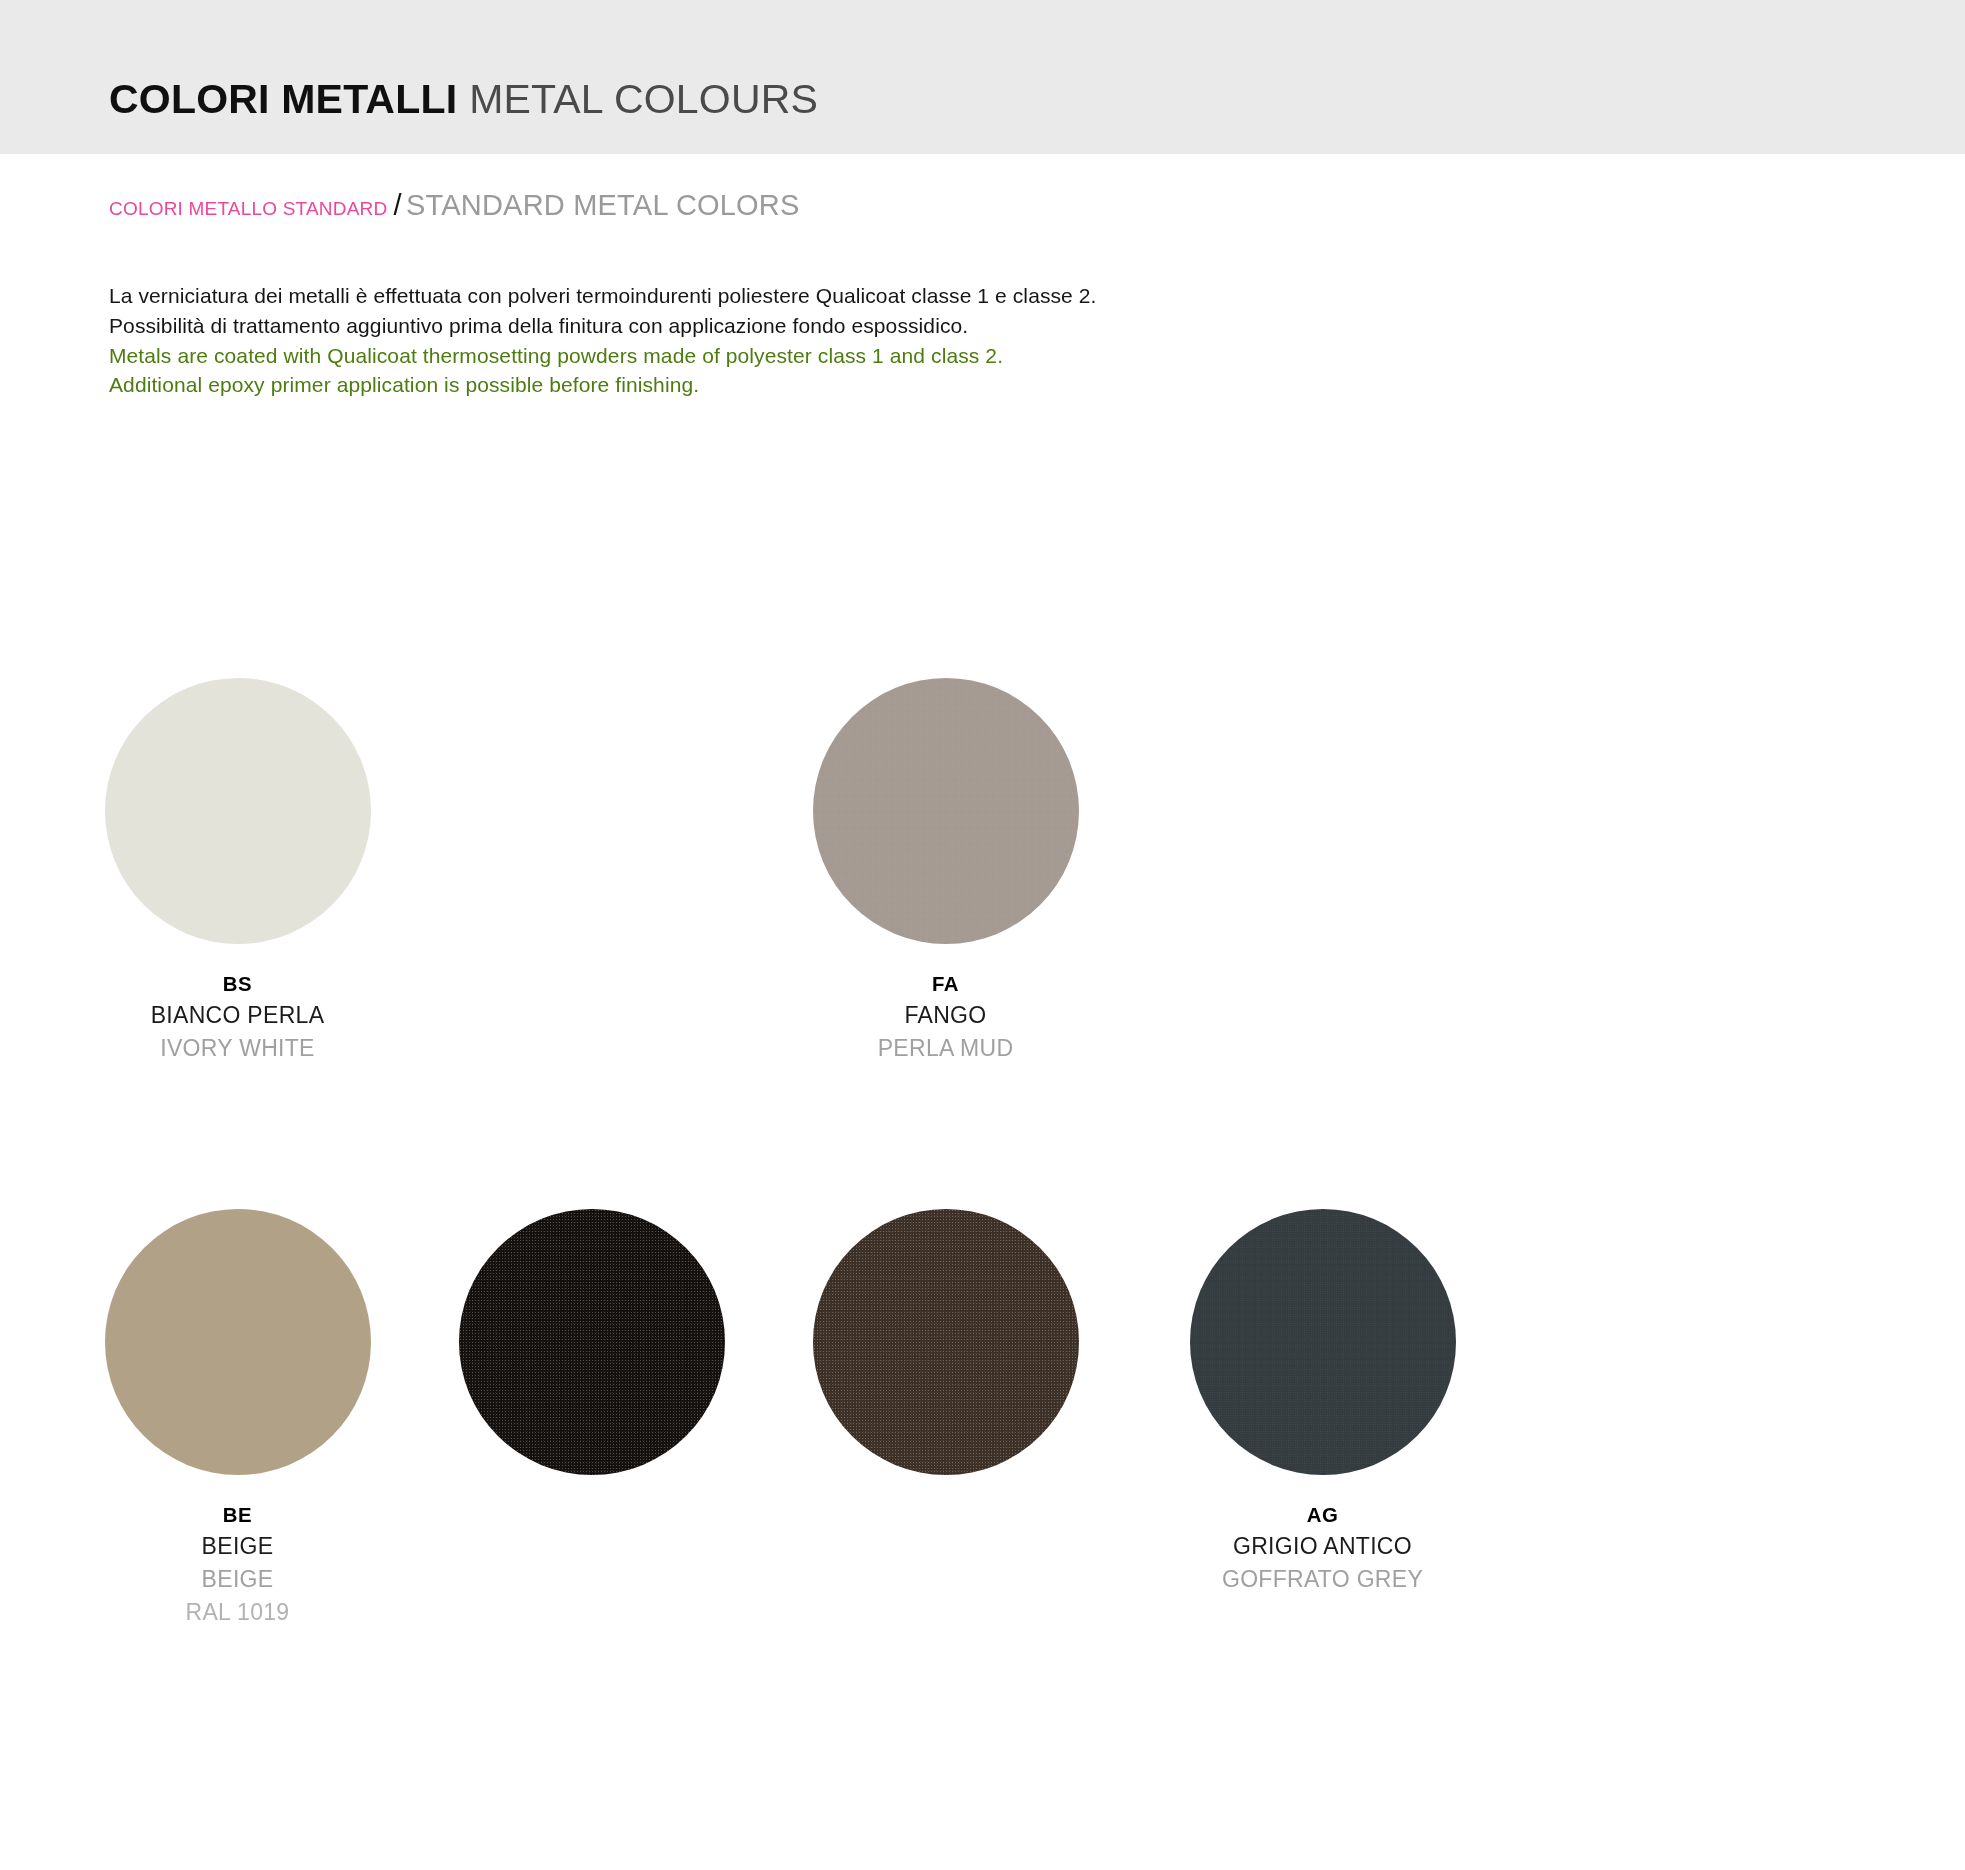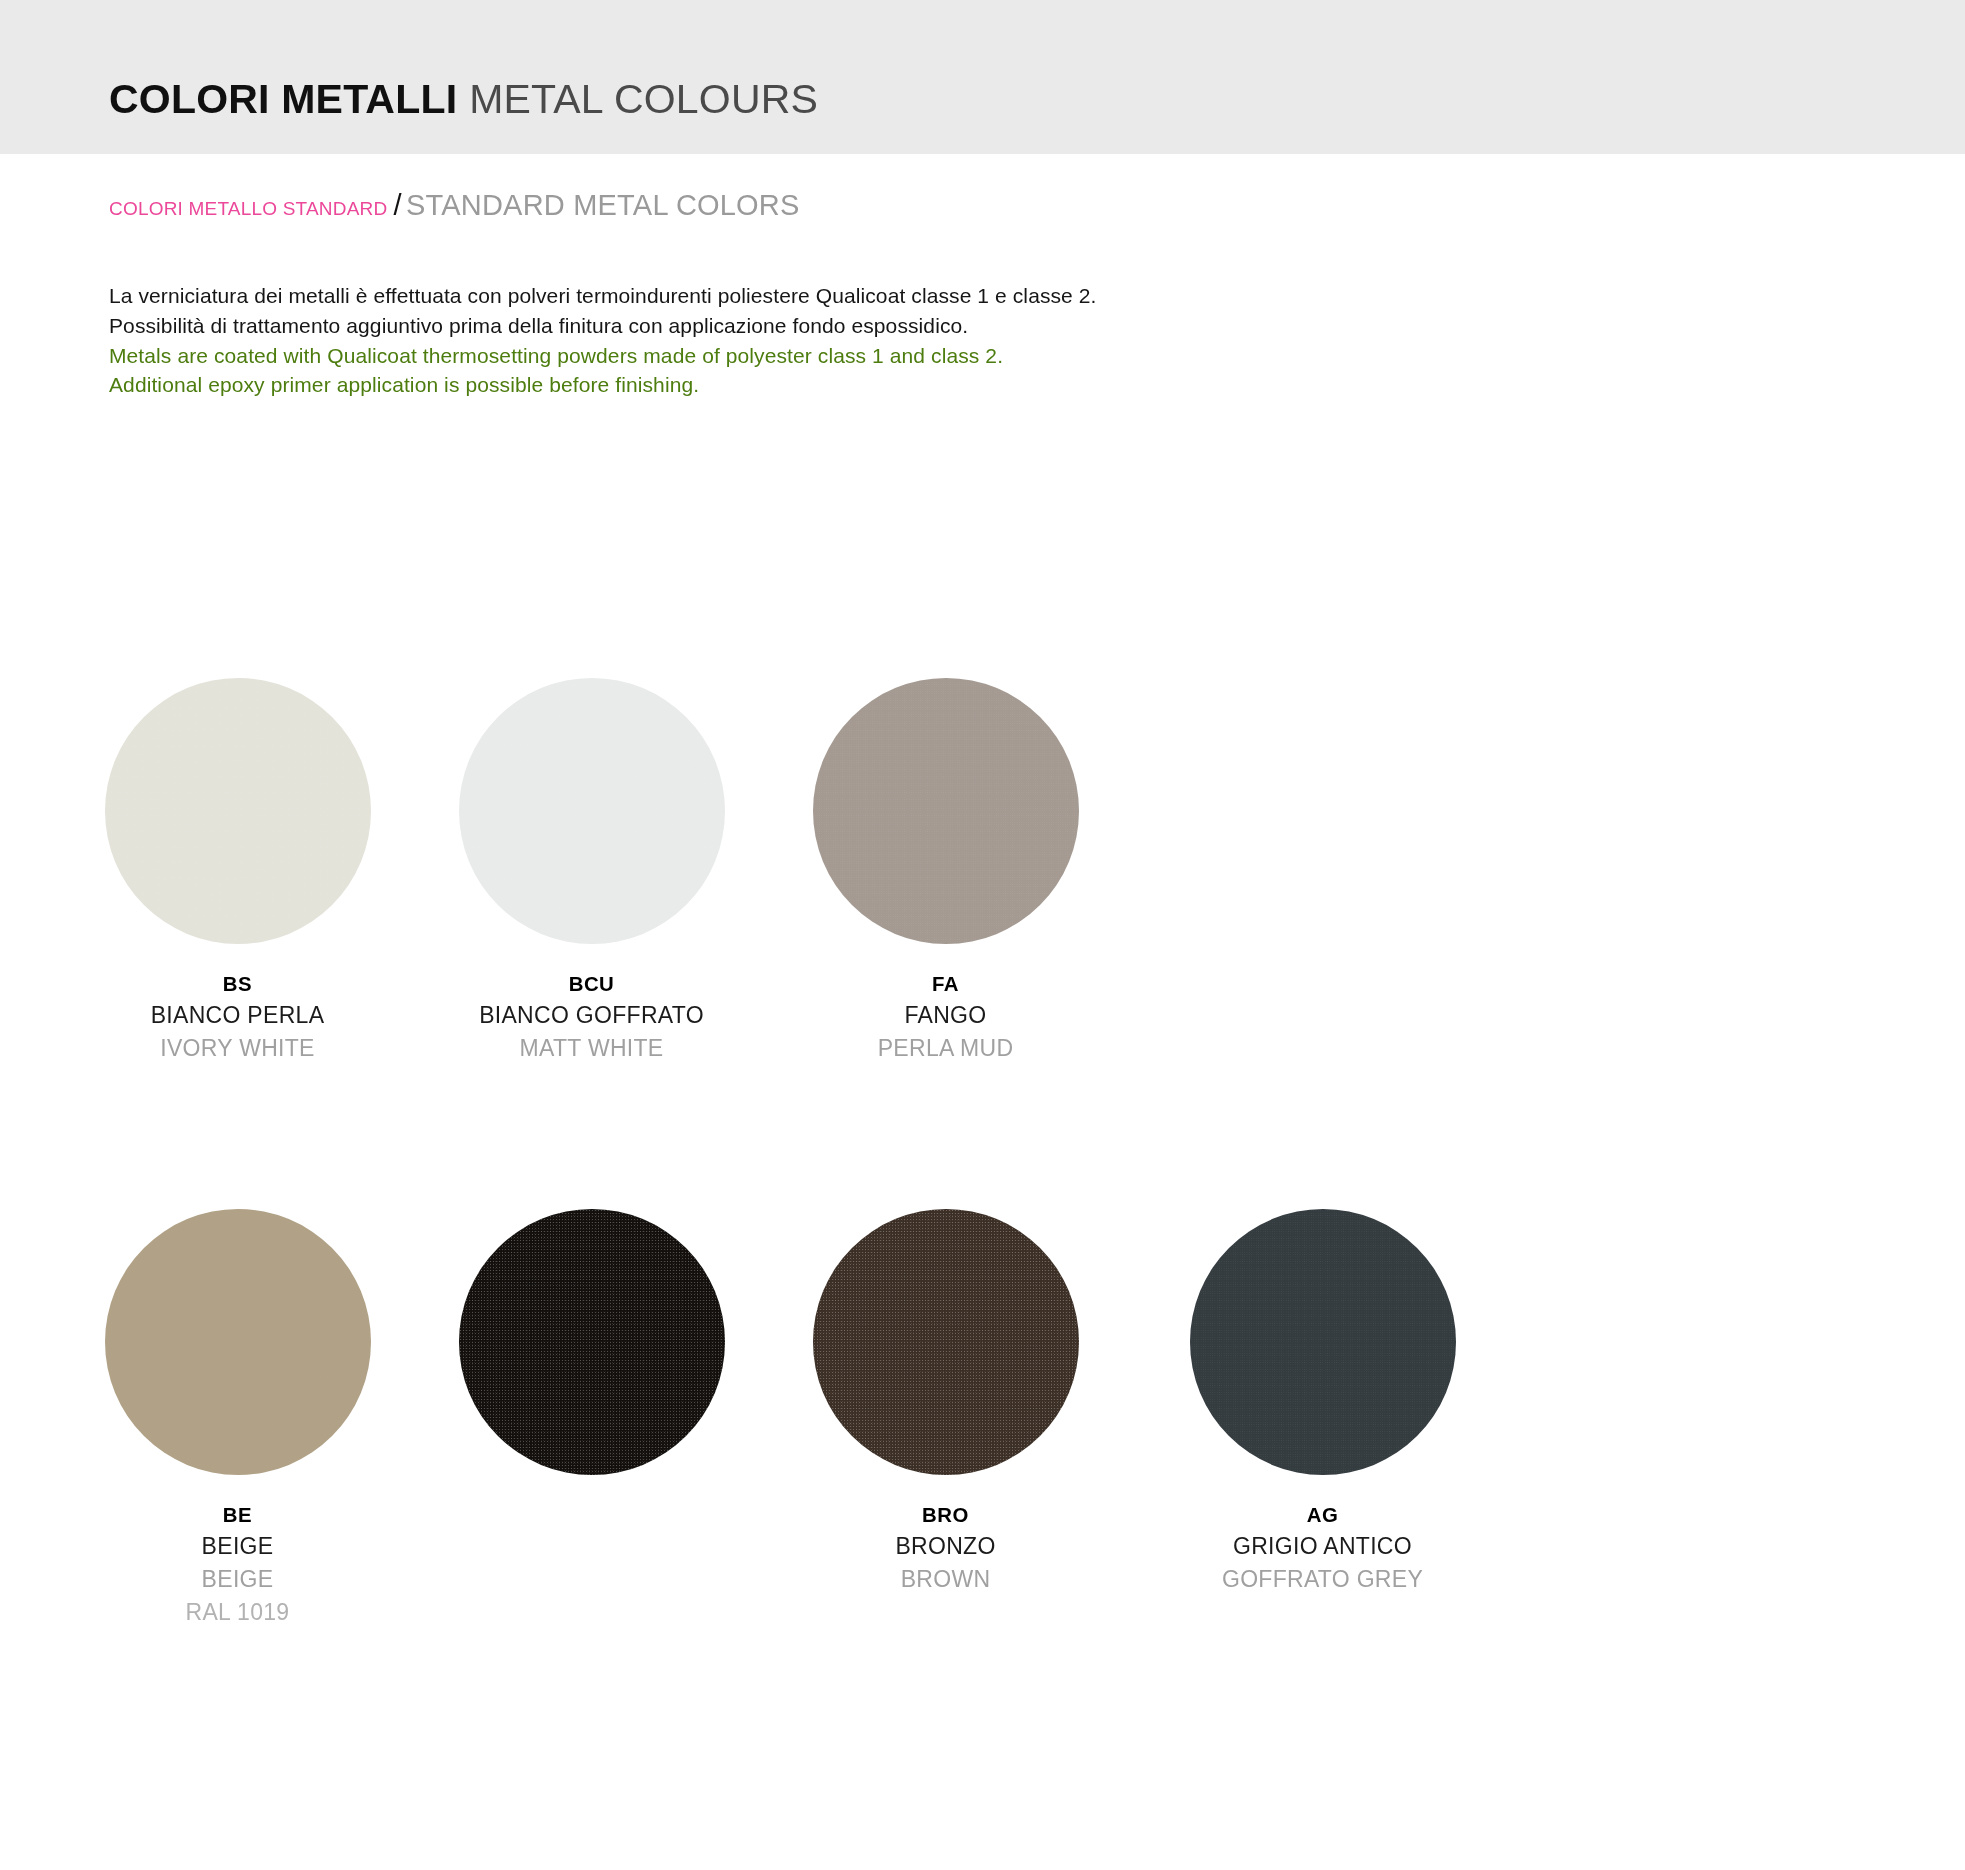--- a/index.html
+++ b/index.html
@@ -193,31 +193,20 @@
       <div class="grain"></div>
     </div>
     <div class="swatch-labels">
       <div class="swatch-code">BS</div>
       <div class="swatch-name-it">BIANCO PERLA</div>
       <div class="swatch-name-en">IVORY WHITE</div>
 
     </div>
   </div>
 
-  <div class="swatch swatch-row-1" style="left:440px">
-    <div class="swatch-disc" style="background-color: rgb(233, 234, 234);">
-      <div class="grain"></div>
-    </div>
-    <div class="swatch-labels">
-      <div class="swatch-code">BCU</div>
-      <div class="swatch-name-it">BIANCO GOFFRATO</div>
-      <div class="swatch-name-en">MATT WHITE</div>
-
-    </div>
-  </div>
 
   <div class="swatch swatch-row-1" style="left:794px">
     <div class="swatch-disc" style="background-color: rgb(164, 154, 146);">
       <div class="grain"></div>
     </div>
     <div class="swatch-labels">
       <div class="swatch-code">FA</div>
       <div class="swatch-name-it">FANGO</div>
       <div class="swatch-name-en">PERLA MUD</div>
 
@@ -239,26 +228,20 @@
   <div class="swatch swatch-row-2" style="left:440px">
     <div class="swatch-disc sparkle" style="background-color: rgb(18, 15, 13);">
       <div class="grain"></div>
     </div>
   </div>
 
   <div class="swatch swatch-row-2" style="left:794px">
     <div class="swatch-disc sparkle" style="background-color: rgb(59, 46, 37);">
       <div class="grain"></div>
     </div>
-    <div class="swatch-labels">
-      <div class="swatch-code">BRO</div>
-      <div class="swatch-name-it">BRONZO</div>
-      <div class="swatch-name-en">BROWN</div>
-
-    </div>
   </div>
 
   <div class="swatch swatch-row-2" style="left:1171px">
     <div class="swatch-disc" style="background-color: rgb(52, 60, 64);">
       <div class="grain"></div>
     </div>
     <div class="swatch-labels">
       <div class="swatch-code">AG</div>
       <div class="swatch-name-it">GRIGIO ANTICO</div>
       <div class="swatch-name-en">GOFFRATO GREY</div>

